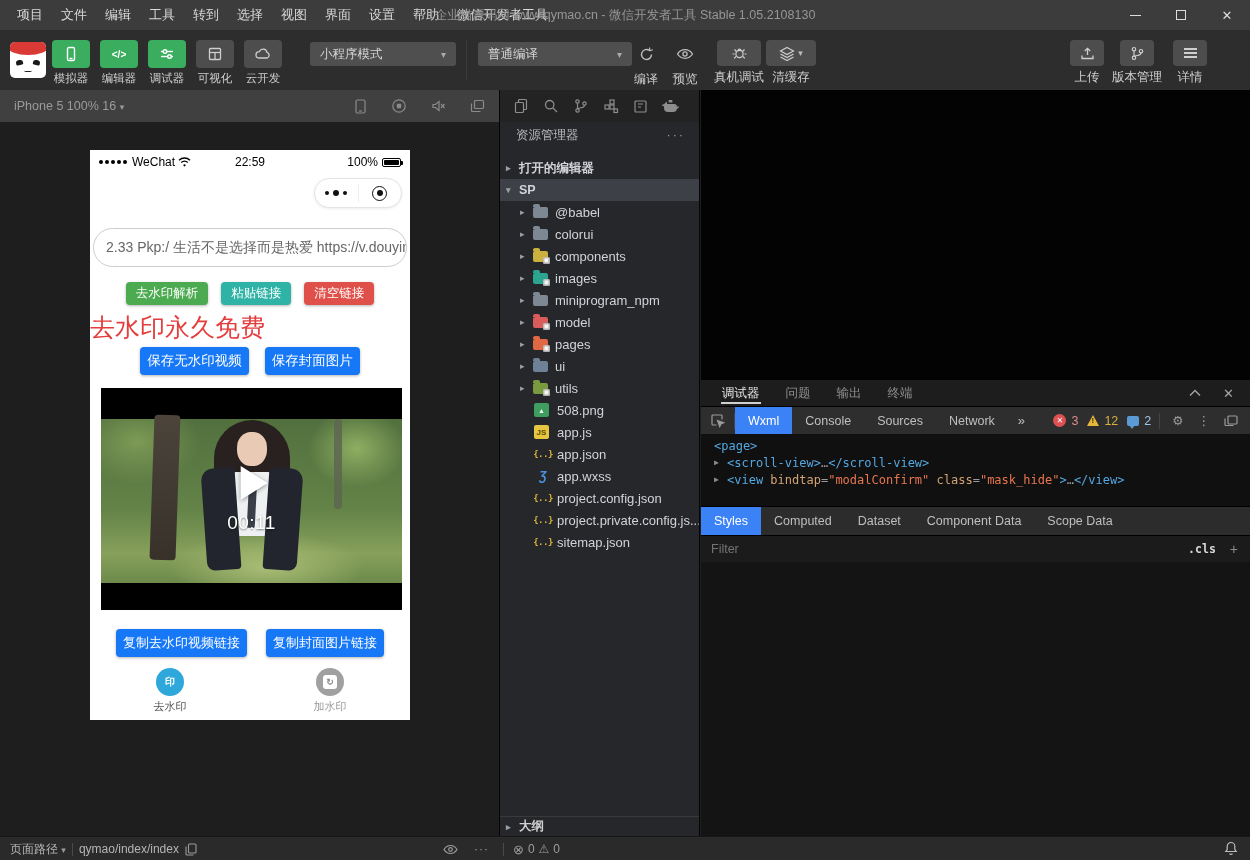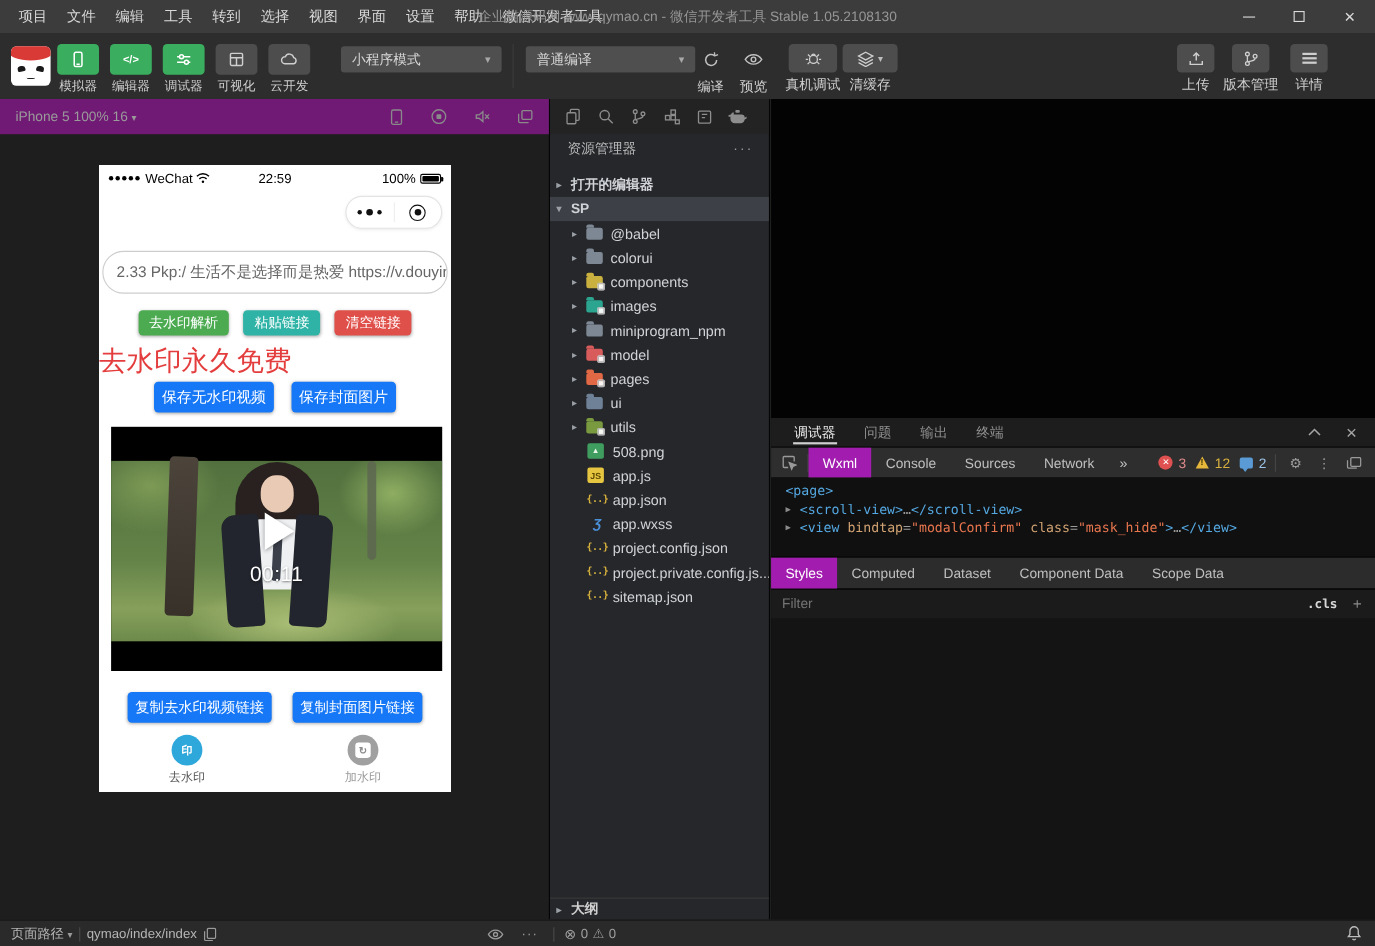--- a/index.html
+++ b/index.html
@@ -30,21 +30,21 @@
   .tbox.green{background:#3aae5e;} .tbox.gray{background:#4d4d4d;}
   .tlabel{margin-top:3px;font-size:11.5px;color:#cfcfcf;white-space:nowrap;}
   .noboxicon{height:28px;display:flex;align-items:center;justify-content:center;color:#bfbfbf;}
   .tsel{position:absolute;top:12px;height:24px;background:#4f4f4f;border-radius:3px;color:#d6d6d6;
         font-size:12.5px;display:flex;align-items:center;padding:0 10px;}
   .tsel .caret{margin-left:auto;color:#a8a8a8;font-size:10px;}
   .vdiv{position:absolute;top:10px;width:1px;height:40px;background:#3b3b3b;}
 
   
   .sim{position:absolute;top:90px;left:0;width:500px;height:746px;background:#1e1e1e;border-right:1px solid #050505;}
-  .sim-header{height:32px;background:#701a75;display:flex;align-items:center;color:#9a9a9a;
+  .sim-header{height:32px;background:#404040;display:flex;align-items:center;color:#9a9a9a;
               font-size:12.5px;padding:0 14px;}
   .sim-icons{margin-left:auto;display:flex;align-items:center;gap:24px;color:#8a8a8a;}
   .phone{position:absolute;left:90px;top:60px;width:320px;height:570px;background:#fff;color:#000;}
   .p-status{position:absolute;top:0;left:0;right:0;height:24px;display:flex;align-items:center;
             padding:0 9px;font-size:12px;font-weight:500;}
   .sigdots{display:flex;gap:2px;margin-right:5px;}
   .sigdots i{width:4px;height:4px;border-radius:50%;background:#000;}
   .p-time{position:absolute;left:0;right:0;text-align:center;pointer-events:none;}
   .p-batt{margin-left:auto;display:flex;align-items:center;gap:4px;}
   .battery{position:relative;width:19px;height:9px;border:1px solid #000;border-radius:2px;}
@@ -130,21 +130,21 @@
   .dbg-tabs{height:27px;background:#1d1d1d;border-bottom:1px solid #000;display:flex;align-items:center;
             font-size:12.5px;color:#8f8f8f;padding-left:8px;}
   .dbg-tab{padding:0 13px;height:100%;display:flex;align-items:center;position:relative;}
   .dbg-tab.active{color:#eaeaea;}
   .dbg-tab.active::after{content:'';position:absolute;left:12px;right:12px;bottom:2px;height:2px;background:#d0d0d0;}
   .dbg-win{margin-left:auto;display:flex;align-items:center;gap:22px;padding-right:16px;color:#a5a5a5;font-size:13px;}
   .dt-toolbar{height:27px;background:#2e2e2e;display:flex;align-items:center;font-size:12.5px;color:#bfbfbf;}
   .dt-inspect{padding:0 9px;color:#9a9a9a;display:flex;align-items:center;}
   .dt-sep{width:1px;height:16px;background:#454545;}
   .dt-tab{padding:0 13px;height:100%;display:flex;align-items:center;}
-  .dt-tab.active{background:#a21caf;color:#fff;}
+  .dt-tab.active{background:#3b82f6;color:#fff;}
   .dt-more{padding:0 10px;font-size:13px;}
   .dt-badges{margin-left:auto;display:flex;align-items:center;gap:5px;padding-right:8px;}
   .err-badge{width:13px;height:13px;border-radius:50%;background:#df5050;color:#fff;font-size:8px;
              display:flex;align-items:center;justify-content:center;}
   .err-count{color:#de8a8a;margin-right:4px;}
   .warn-tri{position:relative;width:0;height:0;border-left:6px solid rgba(0,0,0,0);border-right:6px solid rgba(0,0,0,0);
             border-bottom:11px solid #e5b73b;}
   .warn-tri::after{content:'!';position:absolute;left:-2px;top:1px;color:#3a2d00;font-size:8px;font-weight:bold;}
   .warn-count{color:#d8b13f;margin-right:4px;}
   .msg-bubble{position:relative;width:12px;height:10px;background:#5b9bd5;border-radius:2px;}

